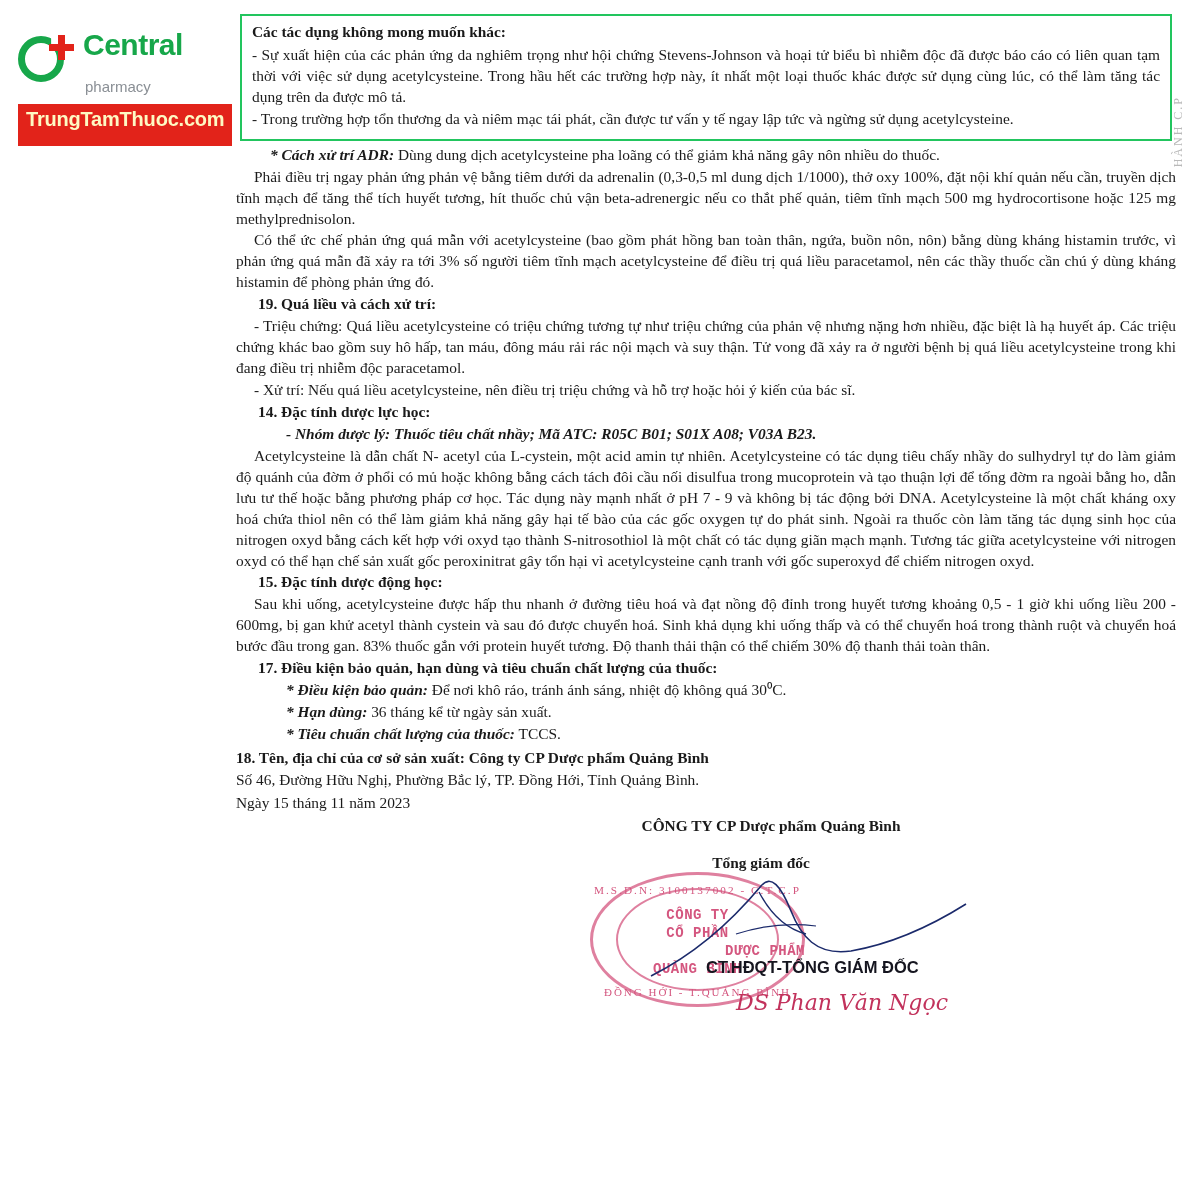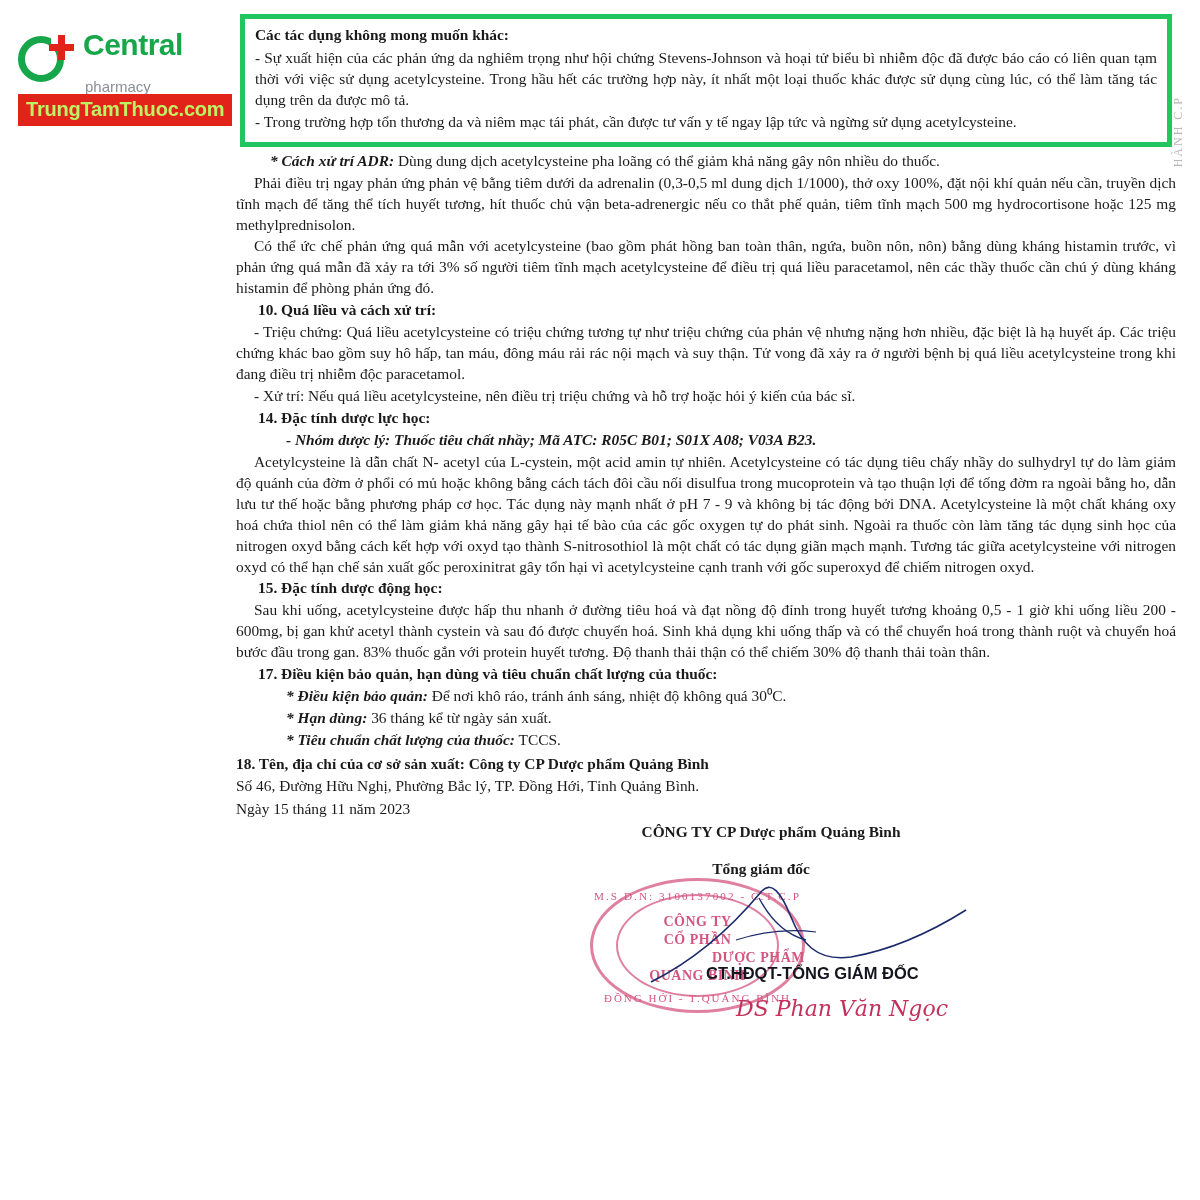--- a/index.html
+++ b/index.html
@@ -71,43 +71,44 @@
     letter-spacing: -0.5px;
   }
   .logo-sub {
     font-family: "Liberation Sans", sans-serif;
     font-size: 15px;
     color: #8a8f95;
     margin-top: 19px;
     margin-left: 2px;
   }
   .logo-bar {
+    margin-top: 10px;
     background: #e2231a;
-    color: #bef264;
+    color: #fef9c3;
     font-family: "Liberation Sans", sans-serif;
     font-weight: 700;
     font-size: 20px;
-    padding: 4px 8px 5px 8px;
+    padding: 4px 8px 15px 8px;
     display: inline-block;
     letter-spacing: -0.2px;
   }
 
   
   .page {
     position: absolute;
     left: 236px;
     top: 8px;
     width: 940px;
     height: 1184px;
     font-size: 15.4px;
     line-height: 1.36;
   }
 
   .boxed {
-    border: 5px solid #22c55e;
+    border: 2px solid #22c55e;
     padding: 6px 10px 8px 10px;
     margin: 6px 4px 4px 4px;
   }
   .boxed .b-title {
     font-weight: 700;
     margin-bottom: 2px;
   }
   .boxed p {
     margin: 0 0 1px 0;
     text-align: justify;
@@ -161,21 +162,21 @@
   .stamp .oval.inner {
     left: 26px; top: 16px;
     width: 163px; height: 103px;
     border-width: 2px;
   }
   .stamp .txt {
     position: absolute;
     width: 100%;
     text-align: center;
     color: #d4567f;
-    font-family: Liberation Serif, serif;
+    font-family: Liberation Mono, monospace;
     font-weight: 700;
     font-size: 14px;
     letter-spacing: 0.5px;
   }
   .stamp .t1 { top: 34px; }
   .stamp .t2 { top: 52px; }
   .stamp .t3 { top: 70px; text-align: right; }
   .stamp .t4 { top: 88px; }
   .stamp .arc-top {
     position: absolute;
@@ -260,21 +261,21 @@
     <p>- Trong trường hợp tổn thương da và niêm mạc tái phát, cần được tư vấn y tế ngay lập tức và ngừng sử dụng acetylcysteine.</p>
   </div>
 
   <p class="t ind2">
     <span class="bi">* Cách xử trí ADR:</span>
     <span>Dùng dung dịch acetylcysteine pha loãng có thể giảm khả năng gây nôn nhiều do thuốc.</span>
   </p>
   <p class="t ind1">Phải điều trị ngay phản ứng phản vệ bằng tiêm dưới da adrenalin (0,3-0,5 ml dung dịch 1/1000), thở oxy 100%, đặt nội khí quản nếu cần, truyền dịch tĩnh mạch để tăng thể tích huyết tương, hít thuốc chủ vận beta-adrenergic nếu co thắt phế quản, tiêm tĩnh mạch 500 mg hydrocortisone hoặc 125 mg methylprednisolon.</p>
   <p class="t ind1">Có thể ức chế phản ứng quá mẫn với acetylcysteine (bao gồm phát hồng ban toàn thân, ngứa, buồn nôn, nôn) bằng dùng kháng histamin trước, vì phản ứng quá mẫn đã xảy ra tới 3% số người tiêm tĩnh mạch acetylcysteine để điều trị quá liều paracetamol, nên các thầy thuốc cần chú ý dùng kháng histamin để phòng phản ứng đó.</p>
 
-  <p class="t sect">10. Quá liều và cách xử trí:</p>
+  <p class="t sect">19. Quá liều và cách xử trí:</p>
   <p class="t ind1">- Triệu chứng: Quá liều acetylcysteine có triệu chứng tương tự như triệu chứng của phản vệ nhưng nặng hơn nhiều, đặc biệt là hạ huyết áp. Các triệu chứng khác bao gồm suy hô hấp, tan máu, đông máu rải rác nội mạch và suy thận. Tử vong đã xảy ra ở người bệnh bị quá liều acetylcysteine trong khi đang điều trị nhiễm độc paracetamol.</p>
   <p class="t ind1">- Xử trí: Nếu quá liều acetylcysteine, nên điều trị triệu chứng và hỗ trợ hoặc hỏi ý kiến của bác sĩ.</p>
 
   <p class="t sect">14. Đặc tính dược lực học:</p>
   <p class="t bi ind3">- Nhóm dược lý: Thuốc tiêu chất nhầy; Mã ATC: R05C B01; S01X A08; V03A B23.</p>
   <p class="t ind1">Acetylcysteine là dẫn chất N- acetyl của L-cystein, một acid amin tự nhiên. Acetylcysteine có tác dụng tiêu chấy nhầy do sulhydryl tự do làm giảm độ quánh của đờm ở phổi có mủ hoặc không bằng cách tách đôi cầu nối disulfua trong mucoprotein và tạo thuận lợi để tống đờm ra ngoài bằng ho, dẫn lưu tư thế hoặc bằng phương pháp cơ học. Tác dụng này mạnh nhất ở pH 7 - 9 và không bị tác động bởi DNA. Acetylcysteine là một chất kháng oxy hoá chứa thiol nên có thể làm giảm khả năng gây hại tế bào của các gốc oxygen tự do phát sinh. Ngoài ra thuốc còn làm tăng tác dụng sinh học của nitrogen oxyd bằng cách kết hợp với oxyd tạo thành S-nitrosothiol là một chất có tác dụng giãn mạch mạnh. Tương tác giữa acetylcysteine với nitrogen oxyd có thể hạn chế sản xuất gốc peroxinitrat gây tổn hại vì acetylcysteine cạnh tranh với gốc superoxyd để chiếm nitrogen oxyd.</p>
 
   <p class="t sect">15. Đặc tính dược động học:</p>
   <p class="t ind1">Sau khi uống, acetylcysteine được hấp thu nhanh ở đường tiêu hoá và đạt nồng độ đỉnh trong huyết tương khoảng 0,5 - 1 giờ khi uống liều 200 - 600mg, bị gan khử acetyl thành cystein và sau đó được chuyển hoá. Sinh khả dụng khi uống thấp và có thể chuyển hoá trong thành ruột và chuyển hoá bước đầu trong gan. 83% thuốc gắn với protein huyết tương. Độ thanh thải thận có thể chiếm 30% độ thanh thải toàn thân.</p>
 

